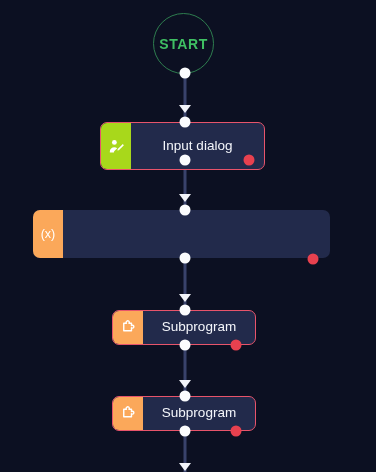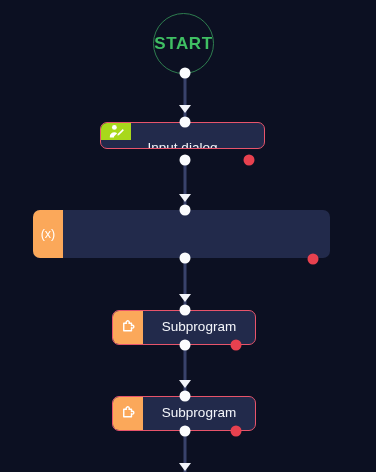--- a/index.html
+++ b/index.html
@@ -58,21 +58,21 @@
     border:1.5px solid #2E7D4F;
     border-radius:50%;
     display:flex;
     align-items:center;
     justify-content:center;
     background:#0C1022;
     z-index:4;
   }
   .start-label {
     color:#3FBF63;
-    font-size:17px;
+    font-size:14px;
     font-weight:bold;
     letter-spacing:.6px;
   }
 
   
   .node {
     position:absolute;
     display:flex;
     align-items:stretch;
     border-radius:7px;
@@ -132,21 +132,21 @@
   <div class="conn-arrow" style="left:185px; top:380px;"></div>
 
   <div class="conn-line" style="left:185px; top:430px; height:42px;"></div>
   <div class="conn-arrow" style="left:185px; top:463px;"></div>
 
   <div class="start-node" style="left:153px; top:13px; width:61px; height:61px;">
     <span class="start-label">START</span>
   </div>
   <div class="port" style="left:185px; top:73px;"></div>
 
-  <div class="node flagged" style="left:100px; top:122px; width:165px; height:27px;flex-direction:column;">
+  <div class="node flagged" style="left:100px; top:122px; width:165px; height:48px;">
     <div class="node-badge badge-lime">
       <svg class="badge-icon" viewBox="0 0 24 24" fill="#FFFFFF">
         <circle cx="9" cy="6.2" r="3.4"></circle>
         <path d="M2.6 19.2c0-3.6 2.9-6 6.4-6 1.5 0 2.9.4 4 1.2l-4.3 4.3-.4 1.6H2.6z"></path>
         <path d="M20.9 8.6l1.5 1.5-7.1 7.1-2.1.6.6-2.1z"></path>
       </svg>
     </div>
     <div class="node-body">
       <span class="node-title">Input dialog</span>
     </div>

